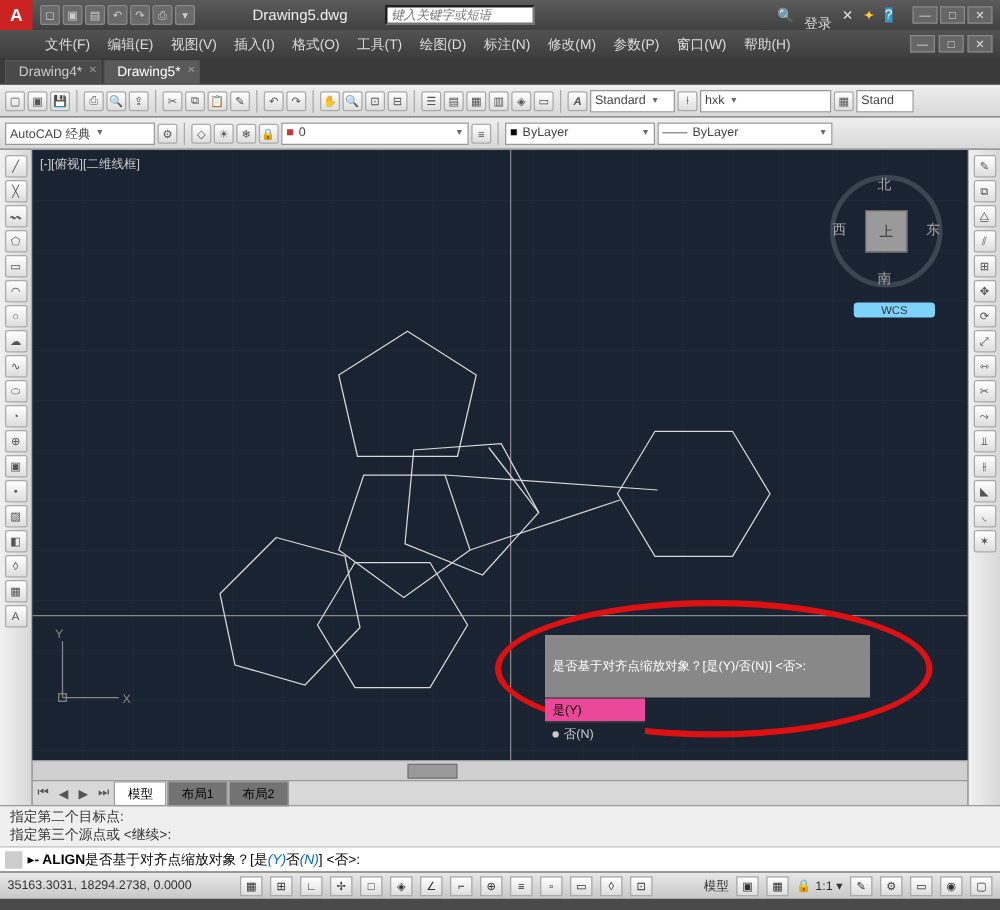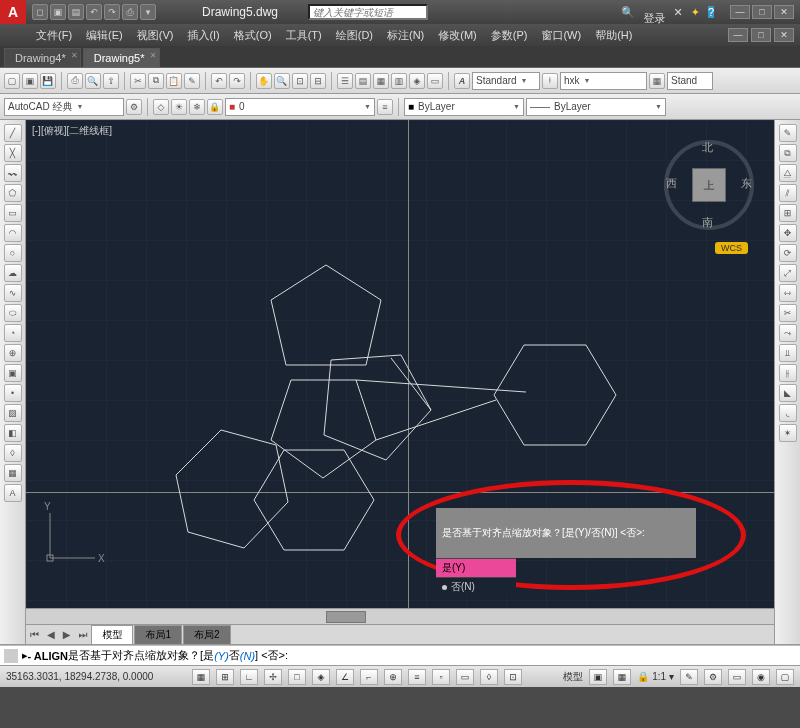--- a/index.html
+++ b/index.html
@@ -40,21 +40,21 @@
 .crosshair-h { position:absolute; top:372px; left:0; right:0; height:1px; background:#888;}
 .crosshair-v { position:absolute; left:382px; top:0; bottom:0; width:1px; background:#888;}
 .grid { position:absolute; inset:0; background-image:linear-gradient(#2a3442 1px,transparent 1px),linear-gradient(90deg,#2a3442 1px,transparent 1px); background-size:40px 40px; opacity:.4;}
 
 .viewcube { position:absolute; top:20px; right:20px; width:90px; height:90px; }
 .viewcube .cube { position:absolute; top:28px; left:28px; width:34px; height:34px; background:#9a9a9a; border:1px solid #666; display:flex; align-items:center; justify-content:center; color:#333; font-size:11px;}
 .viewcube .ring { position:absolute; inset:0; border:4px solid #4a5560; border-radius:50%; opacity:.7;}
 .viewcube .dir { position:absolute; color:#aaa; font-size:11px;}
 .viewcube .n { top:0; left:38px;} .viewcube .s { bottom:0; left:38px;}
 .viewcube .w { top:36px; left:2px;} .viewcube .e { top:36px; right:2px;}
-.wcs-badge { position:absolute; top:122px; right:26px; background:#eab308; color:#333; font-size:9px; padding:1px 6px; border-radius:3px;}
+.wcs-badge { position:absolute; top:122px; right:26px; background:#7dd3fc; color:#333; font-size:9px; padding:1px 22px; border-radius:3px;}
 
 .ucs { position:absolute; bottom:30px; left:14px; color:#888; font-size:10px;}
 .ucs line { stroke:#888; stroke-width:1;}
 
 .dyn-prompt { position:absolute; top:388px; left:410px; }
 .dyn-header { background:#888; color:#fff; font-size:10px; padding:18px 6px; width:260px;}
 .dyn-opt { background:#1a2332; color:#ccc; font-size:10px; padding:2px 6px; width:80px; border-top:1px solid #444;}
 .dyn-opt.sel { background:#ec4899; color:#000;}
 .dyn-opt .dot { display:inline-block; width:5px; height:5px; background:#ccc; border-radius:50%; margin-right:4px;}
 
@@ -165,21 +165,21 @@
   <span class="tb-ico">▥</span>
   <span class="tb-ico">◈</span>
   <span class="tb-ico">▭</span>
   <div class="sep"></div>
   <span class="tb-ico" style="font-weight:bold;font-style:italic;">A</span>
   <div class="combo" style="width:68px;">
       <span>Standard</span>
       <span class="arrow">▼</span>
     </div>
   <span class="tb-ico">⟊</span>
-  <div class="combo" style="width:87px;">
+  <div class="combo" style="width:105px;">
       <span>hxk</span>
       <span class="arrow">▼</span>
     </div>
   <span class="tb-ico">▦</span>
   <div class="combo" style="width:46px;">
       <span>Stand</span>
     </div>
 </div>
 
 <div class="toolbar-row">
@@ -308,20 +308,24 @@
     <div class="vico">⤳</div>
     <div class="vico">⫫</div>
     <div class="vico">⫲</div>
     <div class="vico">◣</div>
     <div class="vico">◟</div>
     <div class="vico">✶</div>
   </div>
 </div>
 
 <div class="cmd-area">
+  <div class="cmd-hist">
+    <div>指定第二个目标点:</div>
+    <div>指定第三个源点或 &lt;继续&gt;:</div>
+  </div>
   <div class="cmd-line">
     <span class="handle"></span>
     <span>▸</span>
     <b>- ALIGN </b>
     <span>是否基于对齐点缩放对象？[是</span>
       <span class="yn1">(Y)</span>
       <span> 否</span>
       <span class="yn2">(N)</span>
       <span>] &lt;否&gt;:</span>
   </div>

